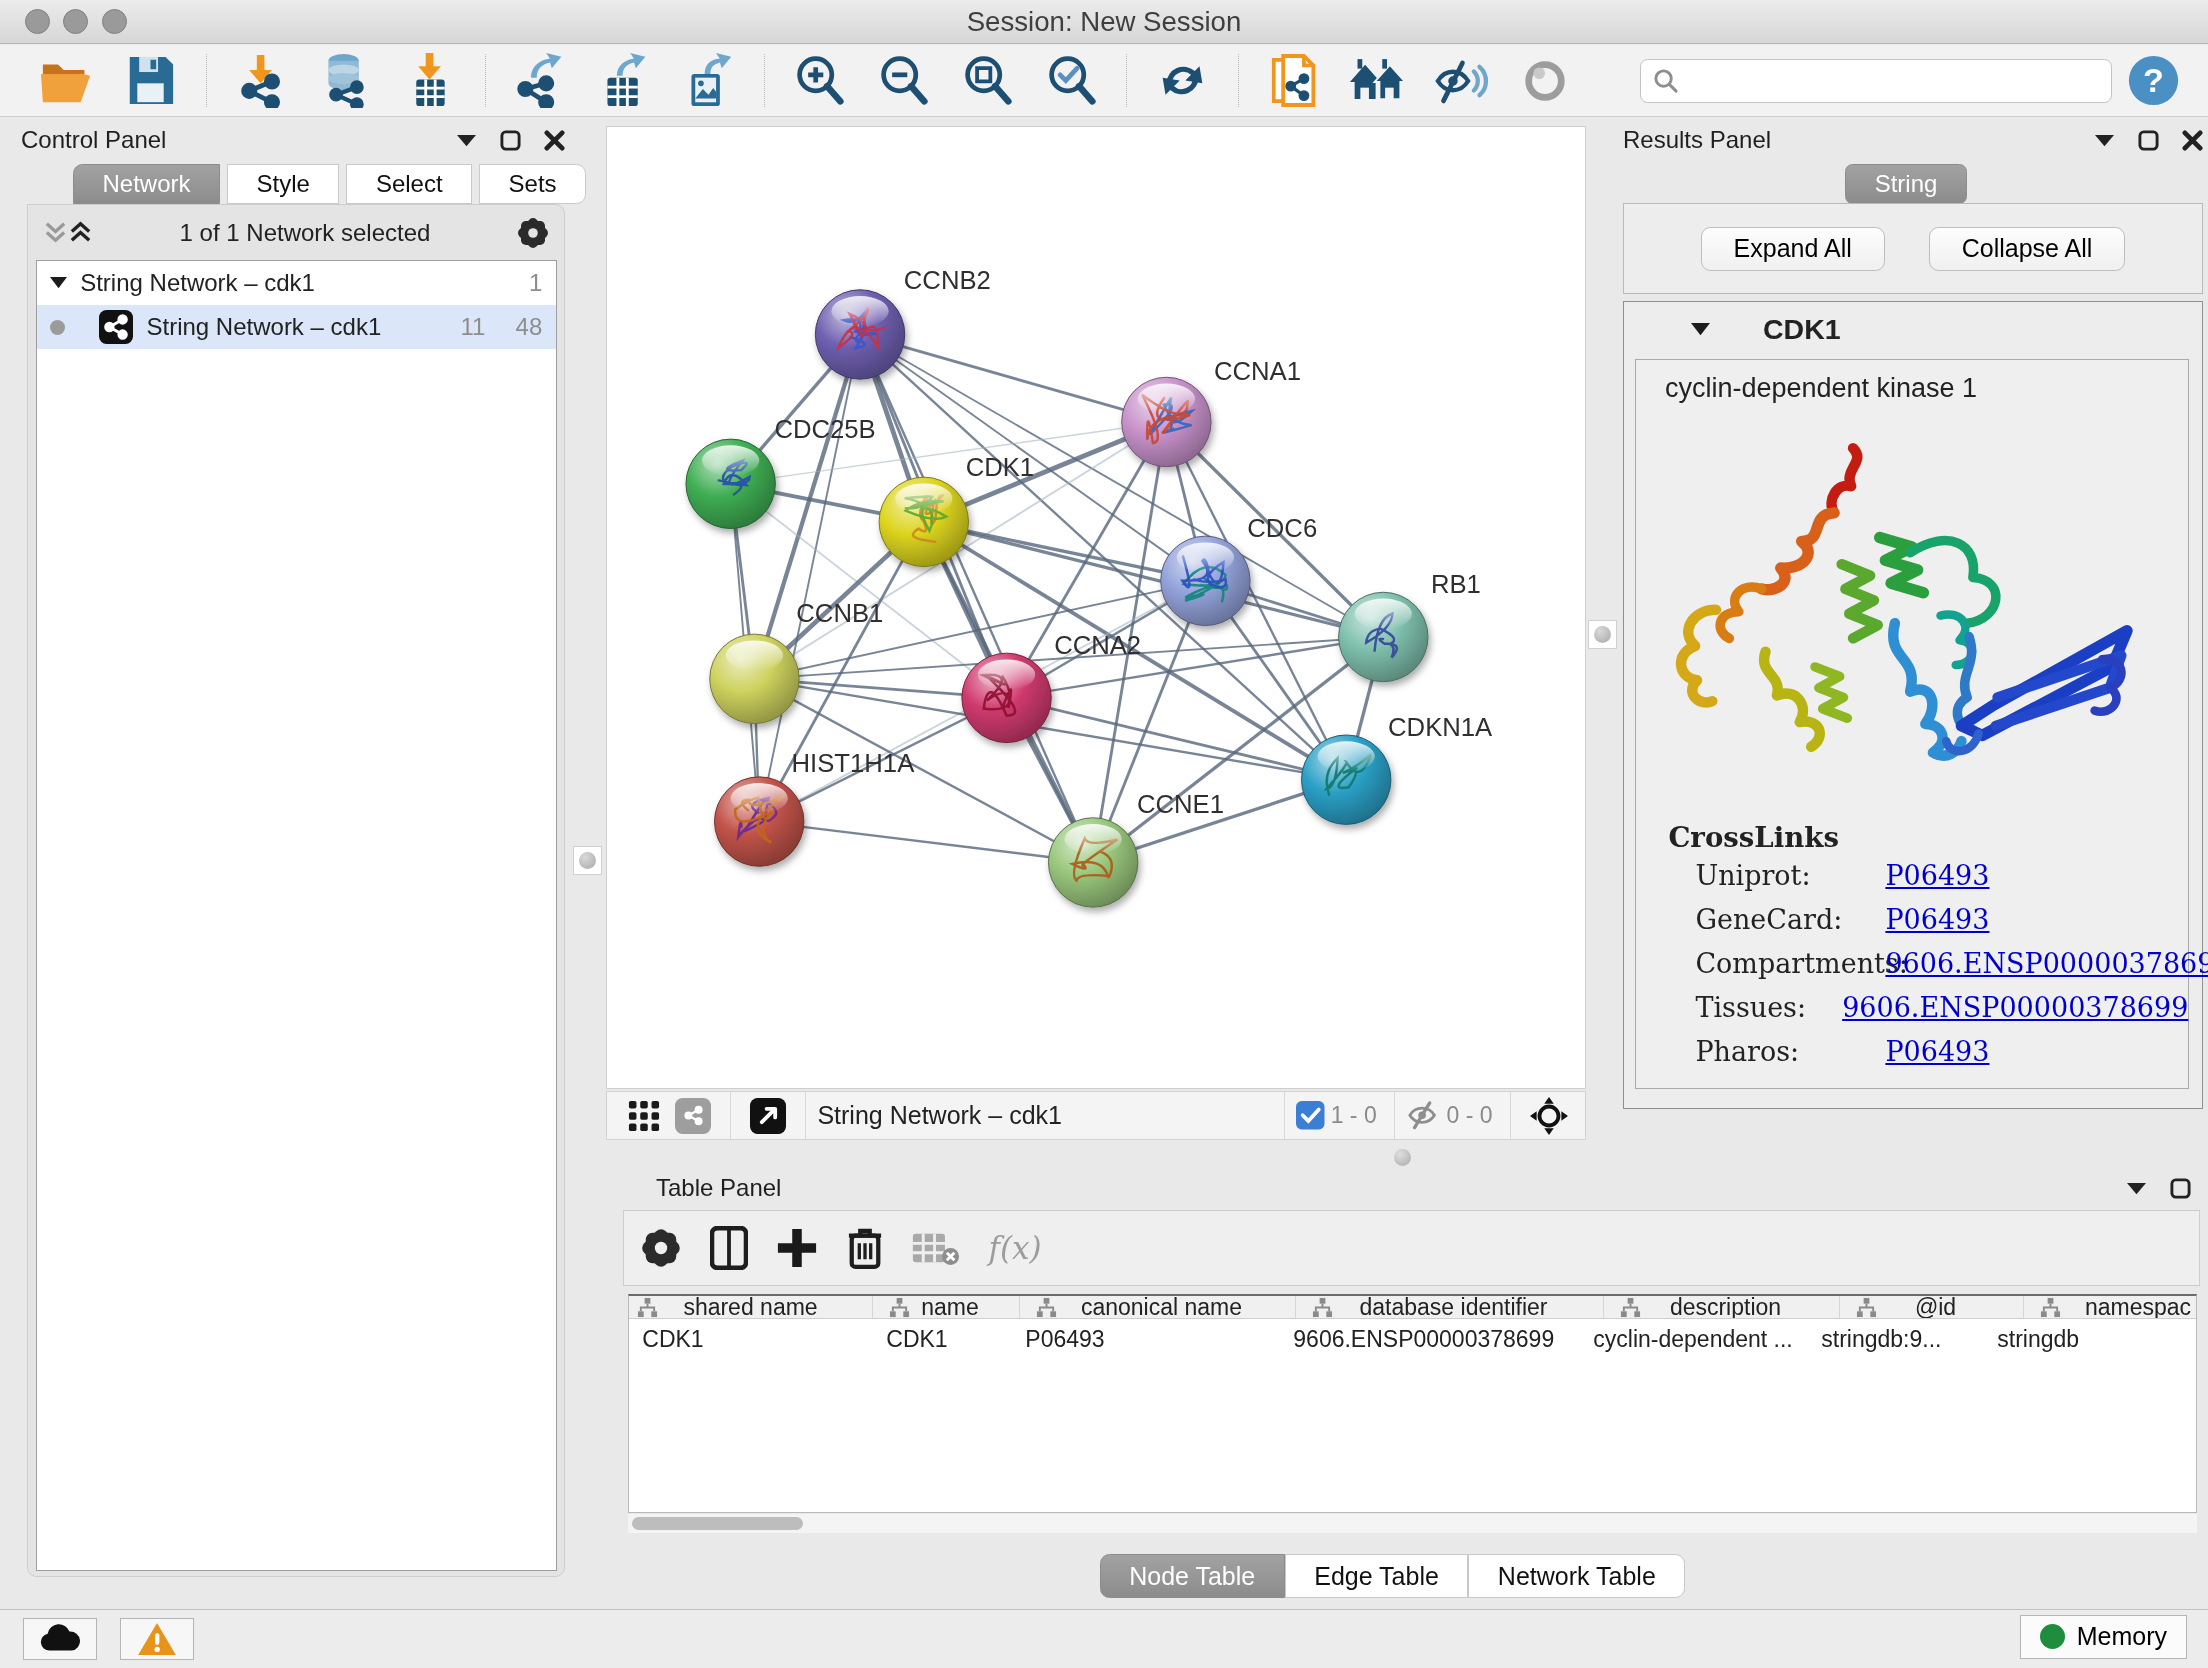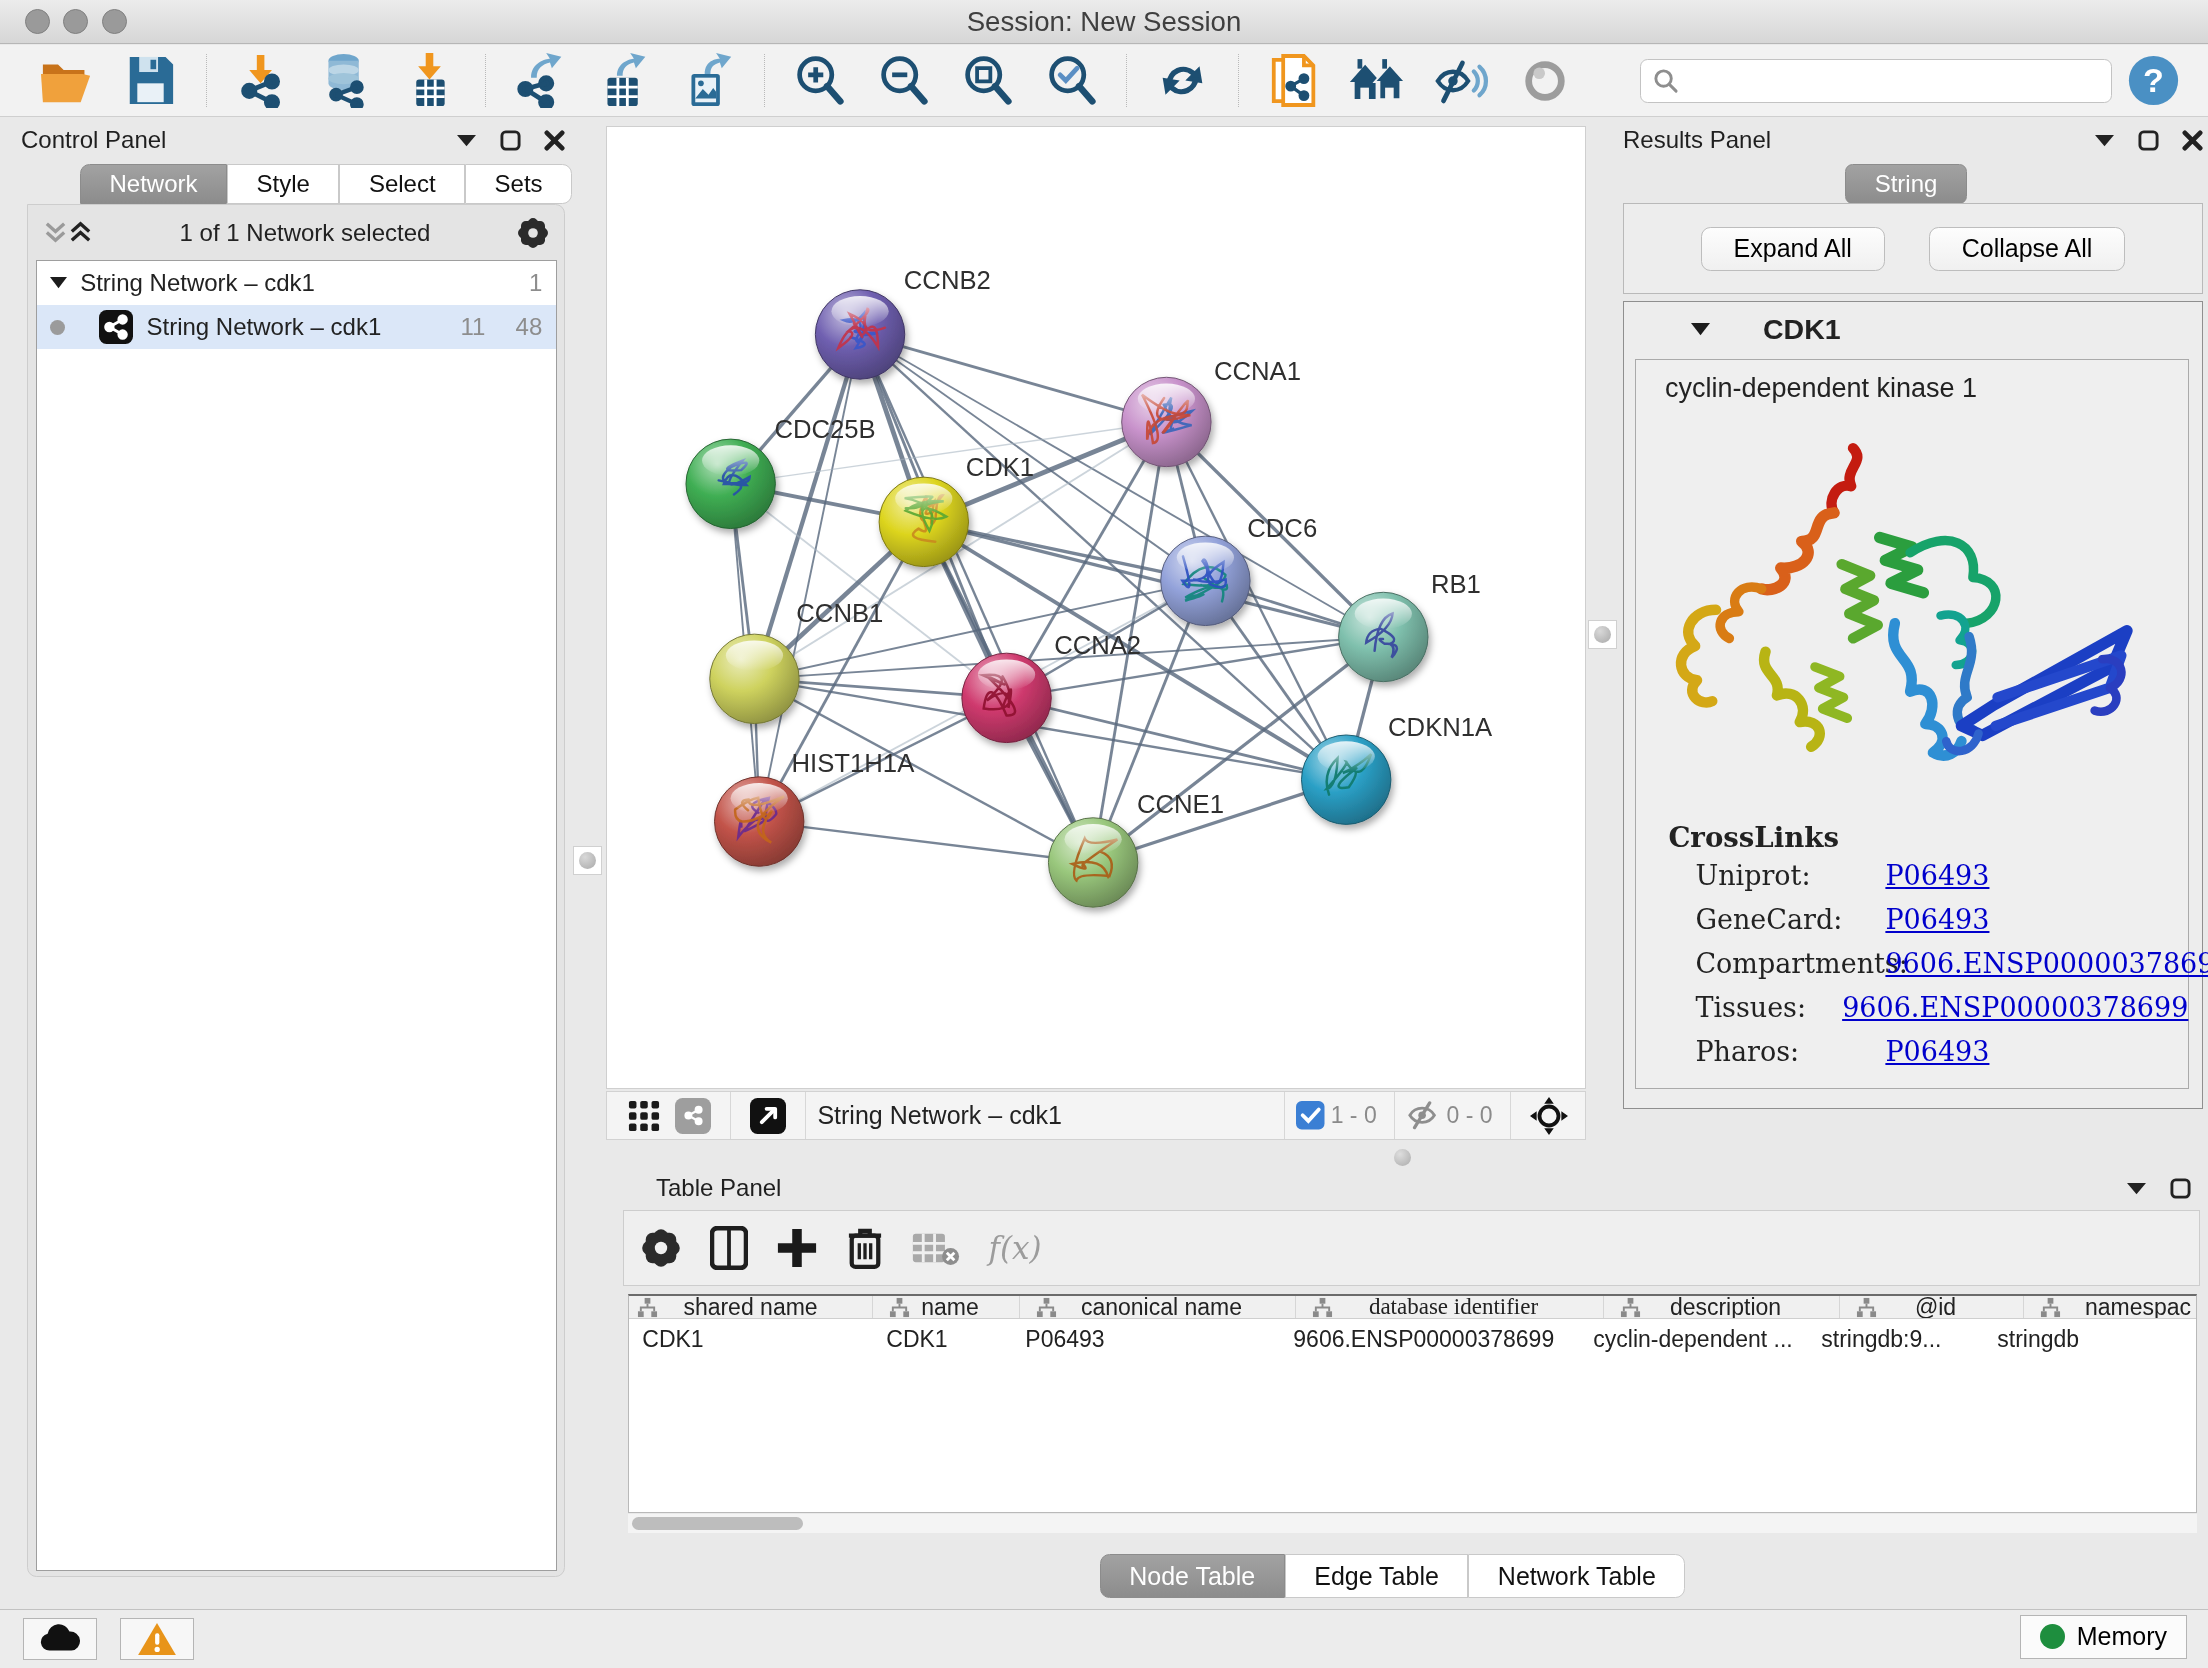--- a/index.html
+++ b/index.html
@@ -26,21 +26,21 @@
   .searchbox input { border:none; outline:none; flex:1; font-size:23px; font-family:"Liberation Sans",sans-serif; background:transparent; }
 
   
   .ptitle { font-size:24px; color:#1f1f1f; }
   .pctrl { display:flex; align-items:center; gap:21px; }
   .tab { height:40px; padding:0 28.5px; display:flex; align-items:center; justify-content:center;
     font-size:24px; background:#fff; border:1px solid #c9c9c9; color:#111; }
   .tab.sel { background:linear-gradient(#a2a2a2,#8c8c8c); color:#fff; border-color:#8c8c8c; }
 
   
-  .cp-tabs { left:80px; top:164px; display:flex; }
+  .cp-tabs { left:73px; top:164px; display:flex;gap:7px; }
   .cp-tabs .tab:first-child { border-radius:9.5px 0 0 0; }
   .cp-tabs .tab:last-child { border-radius:0 9.5px 9.5px 0; }
   .cp-body { left:27px; top:204px; width:538px; height:1373px; background:#e4e4e4;
     border:1px solid #cdcdcd; border-radius:0 9.5px 9.5px 9.5px; }
   .cp-status { position:absolute; left:0; top:0; width:100%; height:55px; display:flex; align-items:center; padding:0 15px; }
   .cp-status .txt { flex:1; text-align:center; font-size:24px; }
   .treebox { position:absolute; left:7.6px; top:55px; width:521px; height:1311px; background:#fff; border:1px solid #9e9e9e; }
   .trow { height:44px; display:flex; align-items:center; font-size:24px; gap:13.3px; padding:0 13.3px; }
   .trow .cnt { margin-left:auto; color:#8d8d8d; }
   .trow.sel { background:#dbe7f8; }
@@ -780,21 +780,21 @@
       <svg width="21" height="21" viewBox="0 0 22 22">
           <g fill="#8a8a8a">
             <rect x="8" y="1" width="6" height="6"></rect>
             <rect x="1" y="15" width="6" height="6"></rect>
             <rect x="15" y="15" width="6" height="6"></rect>
             <path d="M11 7 v4 M4 15 v-4 h14 v4" fill="none" stroke="#8a8a8a" stroke-width="2"></path>
           </g>
         </svg>
       <span>canonical name</span>
     </div>
-    <div class="th" style="width:300px;font-family:Liberation Serif, serif;">
+    <div class="th" style="width:300px;">
       <svg width="21" height="21" viewBox="0 0 22 22">
           <g fill="#8a8a8a">
             <rect x="8" y="1" width="6" height="6"></rect>
             <rect x="1" y="15" width="6" height="6"></rect>
             <rect x="15" y="15" width="6" height="6"></rect>
             <path d="M11 7 v4 M4 15 v-4 h14 v4" fill="none" stroke="#8a8a8a" stroke-width="2"></path>
           </g>
         </svg>
       <span>database identifier</span>
     </div>

